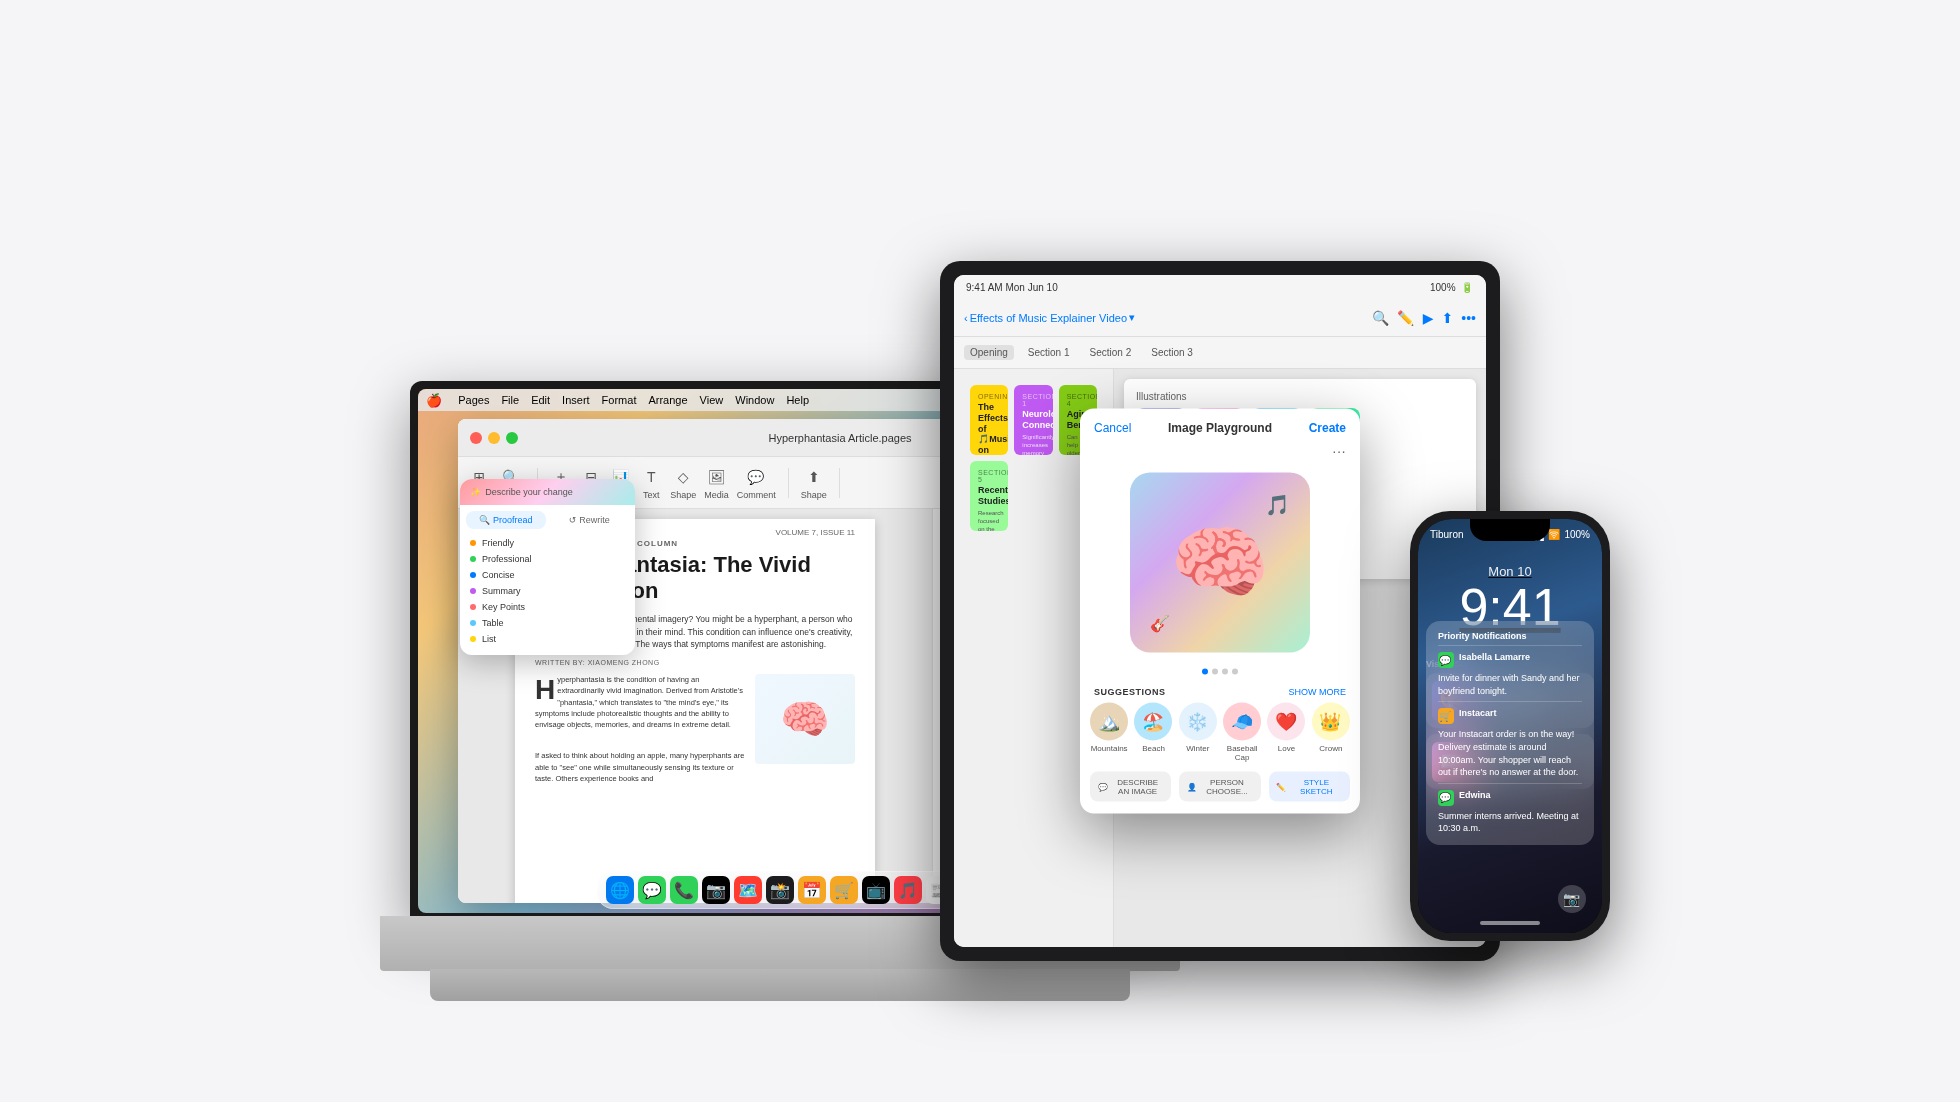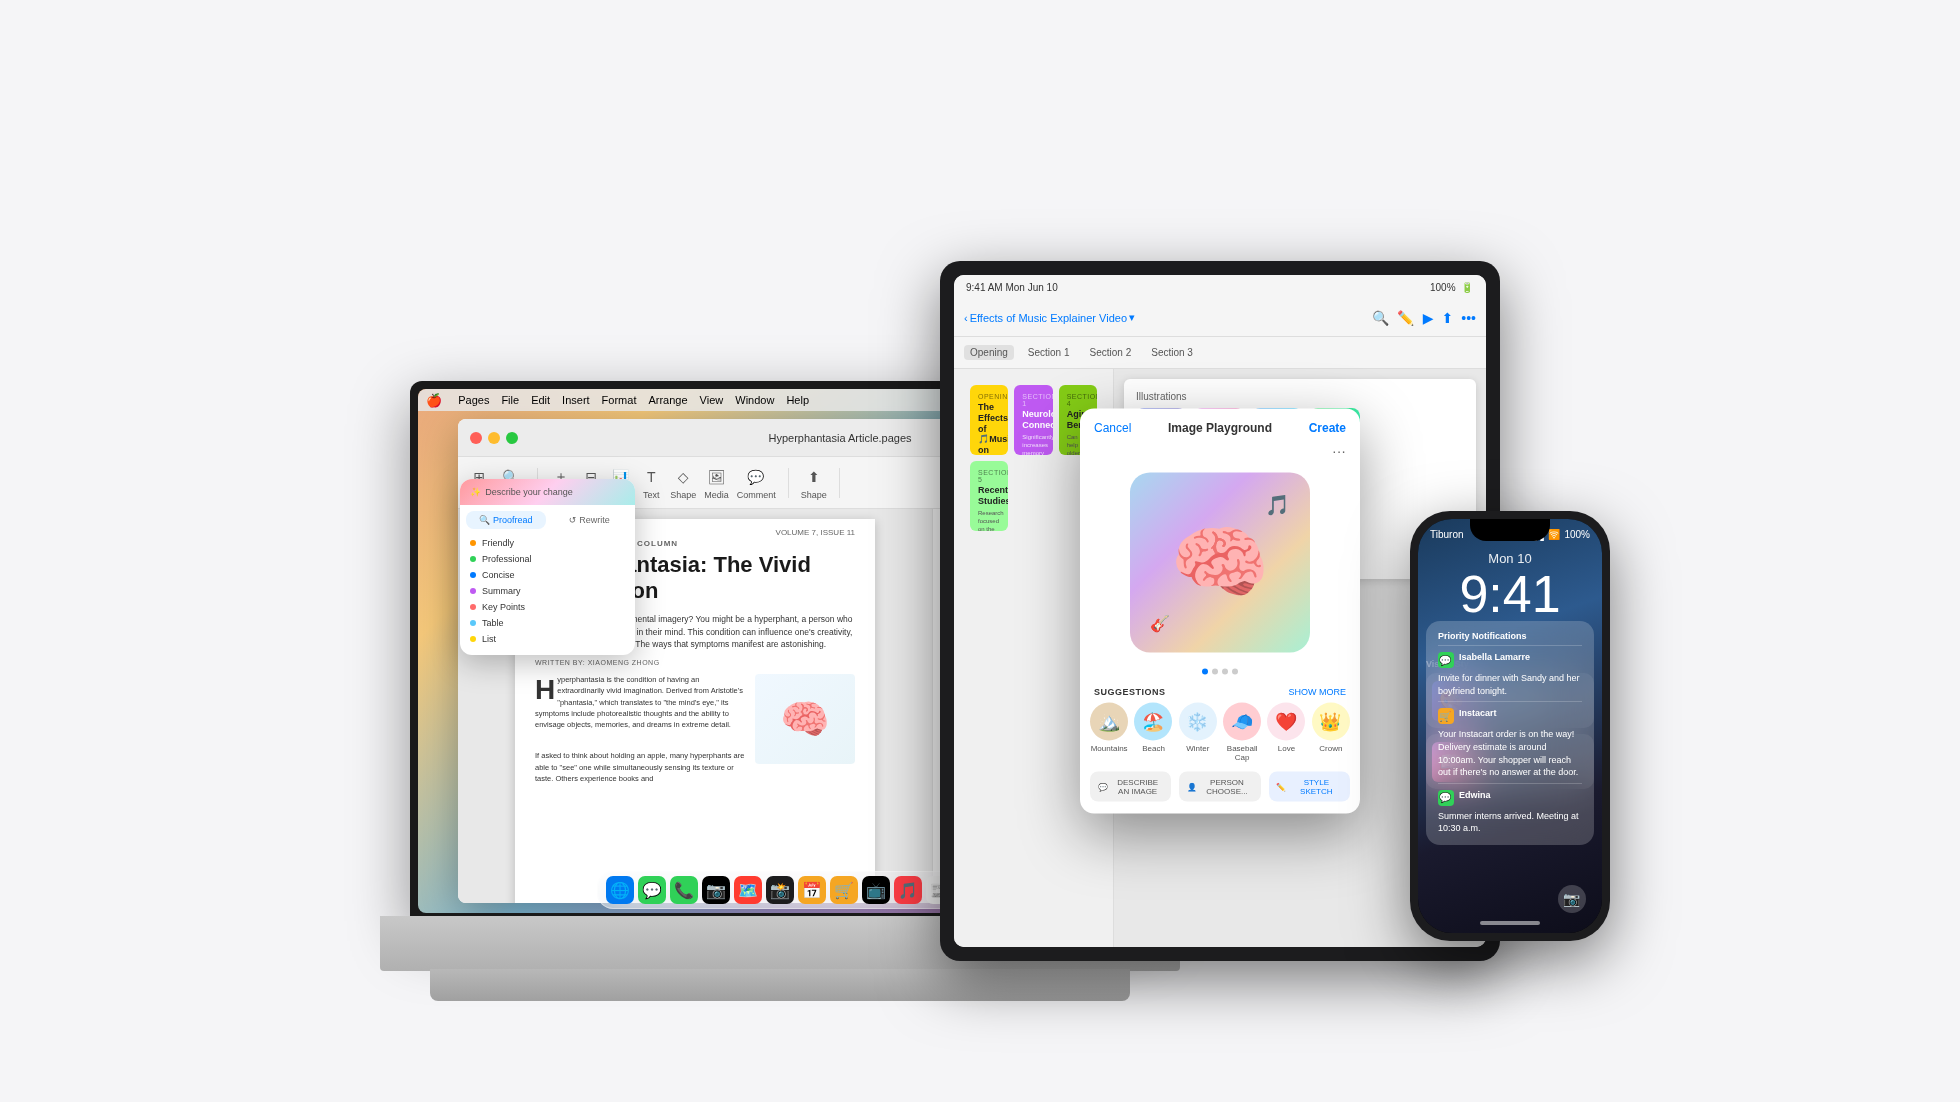--- a/index.html
+++ b/index.html
@@ -644,20 +644,21 @@
     }
 
     
     .iphone {
       position: absolute;
       right: -30px;
       bottom: 60px;
       width: 200px;
       height: 430px;
       z-index: 3;
+      text-decoration: underline;
     }
 
     .iphone-body {
       width: 100%;
       height: 100%;
       background: #1c1c1e;
       border-radius: 40px;
       padding: 8px;
       box-shadow: 0 20px 60px rgba(0,0,0,0.5);
       position: relative;
@@ -687,21 +688,21 @@
     .iphone-wallpaper {
       width: 100%;
       height: 100%;
       background: linear-gradient(160deg, #1a3a5c 0%, #2d5a8e 30%, #1a1a2e 70%, #0d0d1a 100%);
       position: relative;
       overflow: hidden;
     }
 
     .iphone-lock-time {
       text-align: center;
-      padding-top: 32px;
+      padding-top: 45px;
       color: white;
     }
 
     .iphone-date {
       font-size: 13px;
       font-weight: 500;
       opacity: 0.9;
     }
 
     .iphone-time {

